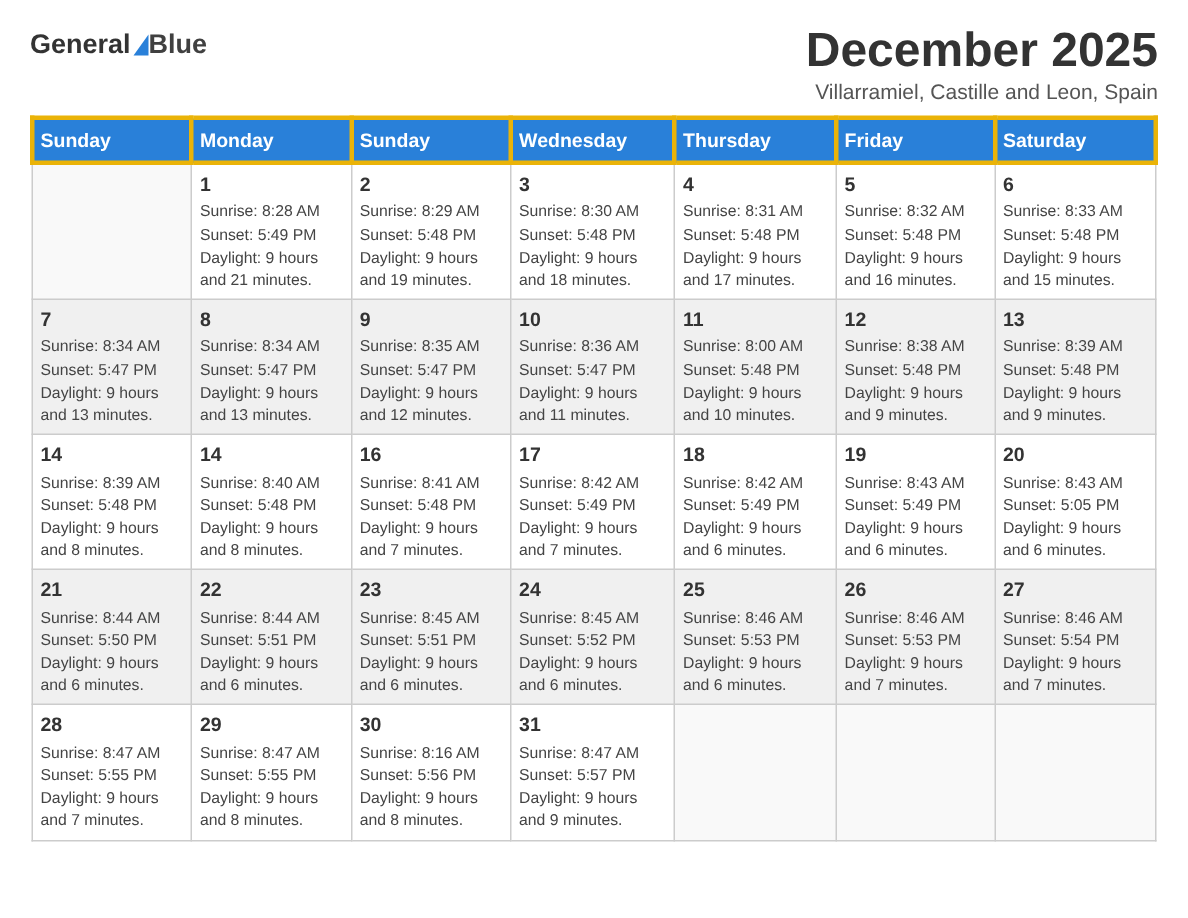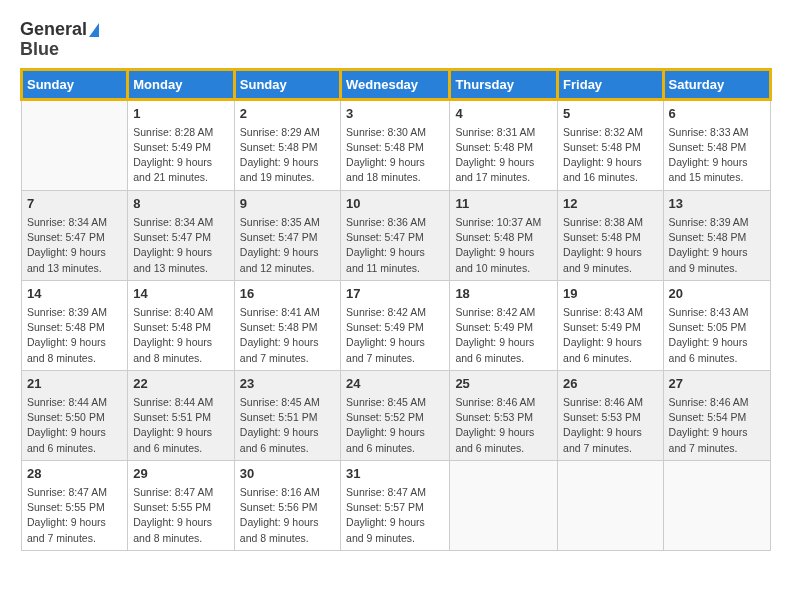--- a/index.html
+++ b/index.html
@@ -11,21 +11,20 @@
       padding: 16px 20px;
     }
     .header {
       display: flex;
       align-items: flex-start;
       justify-content: space-between;
       margin-bottom: 8px;
     }
     .logo {
       display: flex;
-      flex-direction: column;
       align-items: flex-start;
       margin-top: 4px;
     }
     .logo-general {
       font-size: 18px;
       font-weight: bold;
       color: #333;
       line-height: 1.1;
     }
     .logo-blue {
@@ -109,20 +108,24 @@
 </head>
 <body>
 
 <div class="header">
   <div class="logo">
     <div class="logo-line1">
       <span class="logo-general">General</span>
       <span class="logo-icon"></span>
     </div>
     <span class="logo-blue">Blue</span>
+  </div>
+  <div class="title-block">
+    <div class="month-year">December 2025</div>
+    <div class="location">Villarramiel, Castille and Leon, Spain</div>
   </div>
 </div>
 
 <table class="calendar-table">
   <thead>
     <tr>
     <th>Sunday</th>
         <th>Monday</th>
         <th>Sunday</th>
         <th>Wednesday</th>
@@ -201,21 +204,21 @@
         </td>
         <td>
           <span class="day-number">10</span>
           <div class="day-info">Sunrise: 8:36 AM
 Sunset: 5:47 PM
 Daylight: 9 hours
 and 11 minutes.</div>
         </td>
         <td>
           <span class="day-number">11</span>
-          <div class="day-info">Sunrise: 10:37 AM
+          <div class="day-info">Sunrise: 8:00 AM
 Sunset: 5:48 PM
 Daylight: 9 hours
 and 10 minutes.</div>
         </td>
         <td>
           <span class="day-number">12</span>
           <div class="day-info">Sunrise: 8:38 AM
 Sunset: 5:48 PM
 Daylight: 9 hours
 and 9 minutes.</div>

